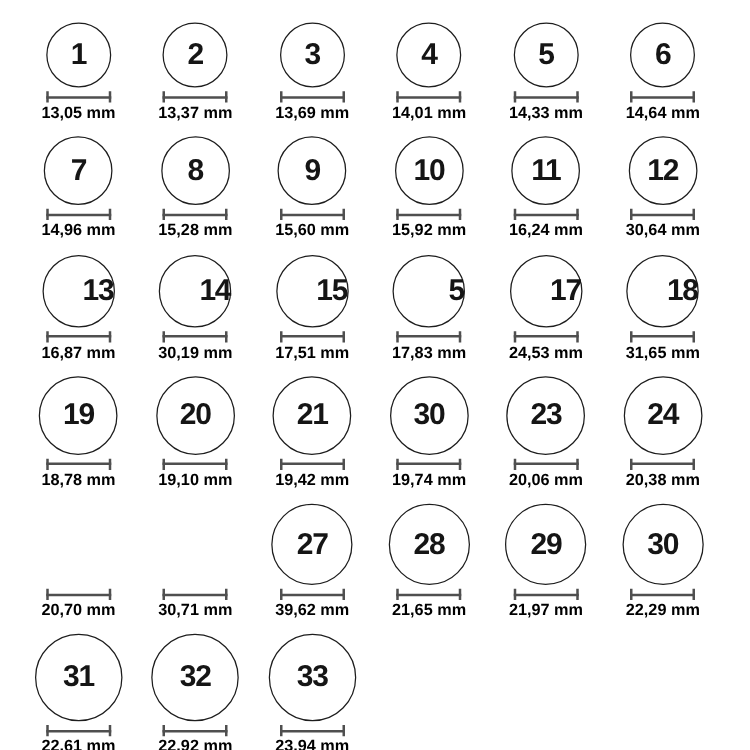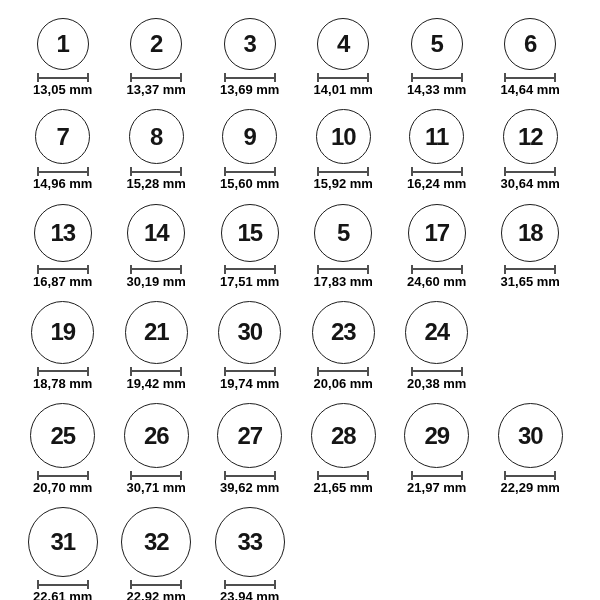--- a/index.html
+++ b/index.html
@@ -30,21 +30,21 @@
     border: 1.5px solid #1d1d1d;
     border-radius: 50%;
     background: #ffffff;
     display: flex;
     align-items: center;
     justify-content: center;
     box-sizing: border-box;
   }
   .row1 .circle { width: 52px; height: 52px; }
   .row2 .circle { width: 55px; height: 55px; }
-  .row3 .circle { width: 58px; height: 58px; }
+  .row3 .circle { width: 58px; height: 58px; justify-content: flex-end; }
   .row4 .circle { width: 63px; height: 63px; }
   .row5 .circle { width: 65px; height: 65px; }
   .row6 .circle { width: 70px; height: 70px; }
   .num {
     font-size: 24px;
     font-weight: 700;
     color: #151515;
     letter-spacing: -1px;
     line-height: 1;
   }
@@ -269,21 +269,21 @@
     </div>
     <div class="cell">
       <div class="circle">
           <span class="num">17</span>
         </div>
       <div class="ruler">
           <span class="tick left"></span>
           <span class="line"></span>
           <span class="tick right"></span>
         </div>
-      <div class="label">24,60 mm</div>
+      <div class="label">24,53 mm</div>
     </div>
     <div class="cell">
       <div class="circle">
           <span class="num">18</span>
         </div>
       <div class="ruler">
           <span class="tick left"></span>
           <span class="line"></span>
           <span class="tick right"></span>
         </div>
@@ -298,20 +298,31 @@
         </div>
       <div class="ruler">
           <span class="tick left"></span>
           <span class="line"></span>
           <span class="tick right"></span>
         </div>
       <div class="label">18,78 mm</div>
     </div>
     <div class="cell">
       <div class="circle">
+          <span class="num">20</span>
+        </div>
+      <div class="ruler">
+          <span class="tick left"></span>
+          <span class="line"></span>
+          <span class="tick right"></span>
+        </div>
+      <div class="label">19,10 mm</div>
+    </div>
+    <div class="cell">
+      <div class="circle">
           <span class="num">21</span>
         </div>
       <div class="ruler">
           <span class="tick left"></span>
           <span class="line"></span>
           <span class="tick right"></span>
         </div>
       <div class="label">19,42 mm</div>
     </div>
     <div class="cell">
@@ -344,34 +355,28 @@
           <span class="tick left"></span>
           <span class="line"></span>
           <span class="tick right"></span>
         </div>
       <div class="label">20,38 mm</div>
     </div>
   </div>
 
   <div class="row row5">
     <div class="cell">
-      <div class="circle">
-          <span class="num">25</span>
-        </div>
       <div class="ruler">
           <span class="tick left"></span>
           <span class="line"></span>
           <span class="tick right"></span>
         </div>
       <div class="label">20,70 mm</div>
     </div>
     <div class="cell">
-      <div class="circle">
-          <span class="num">26</span>
-        </div>
       <div class="ruler">
           <span class="tick left"></span>
           <span class="line"></span>
           <span class="tick right"></span>
         </div>
       <div class="label">30,71 mm</div>
     </div>
     <div class="cell">
       <div class="circle">
           <span class="num">27</span>

